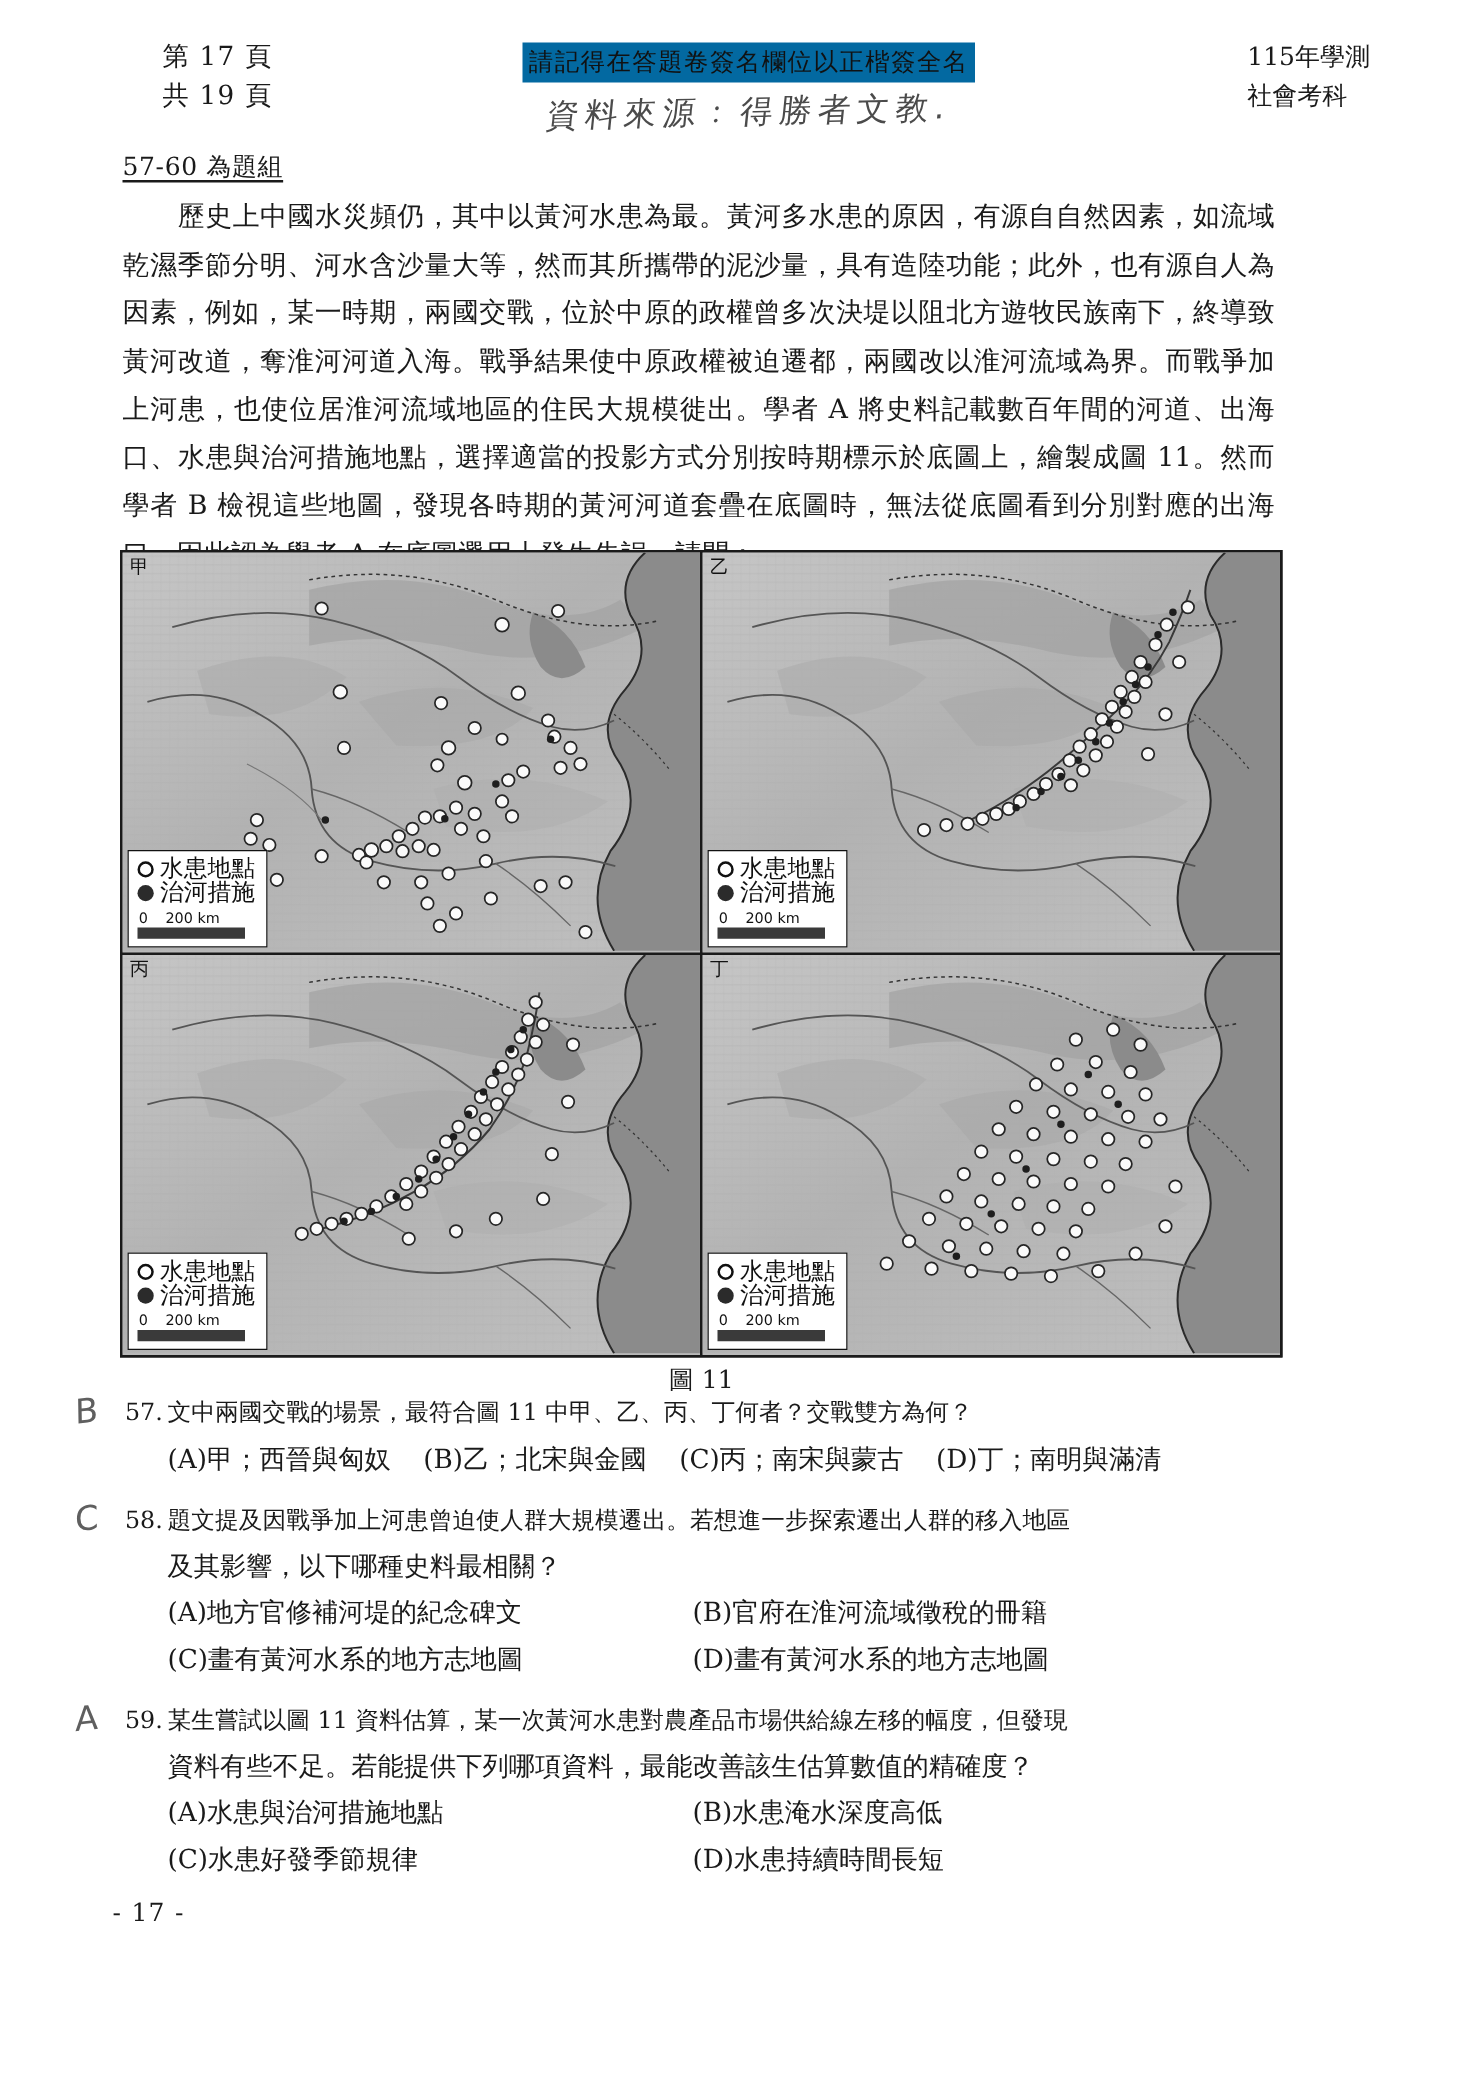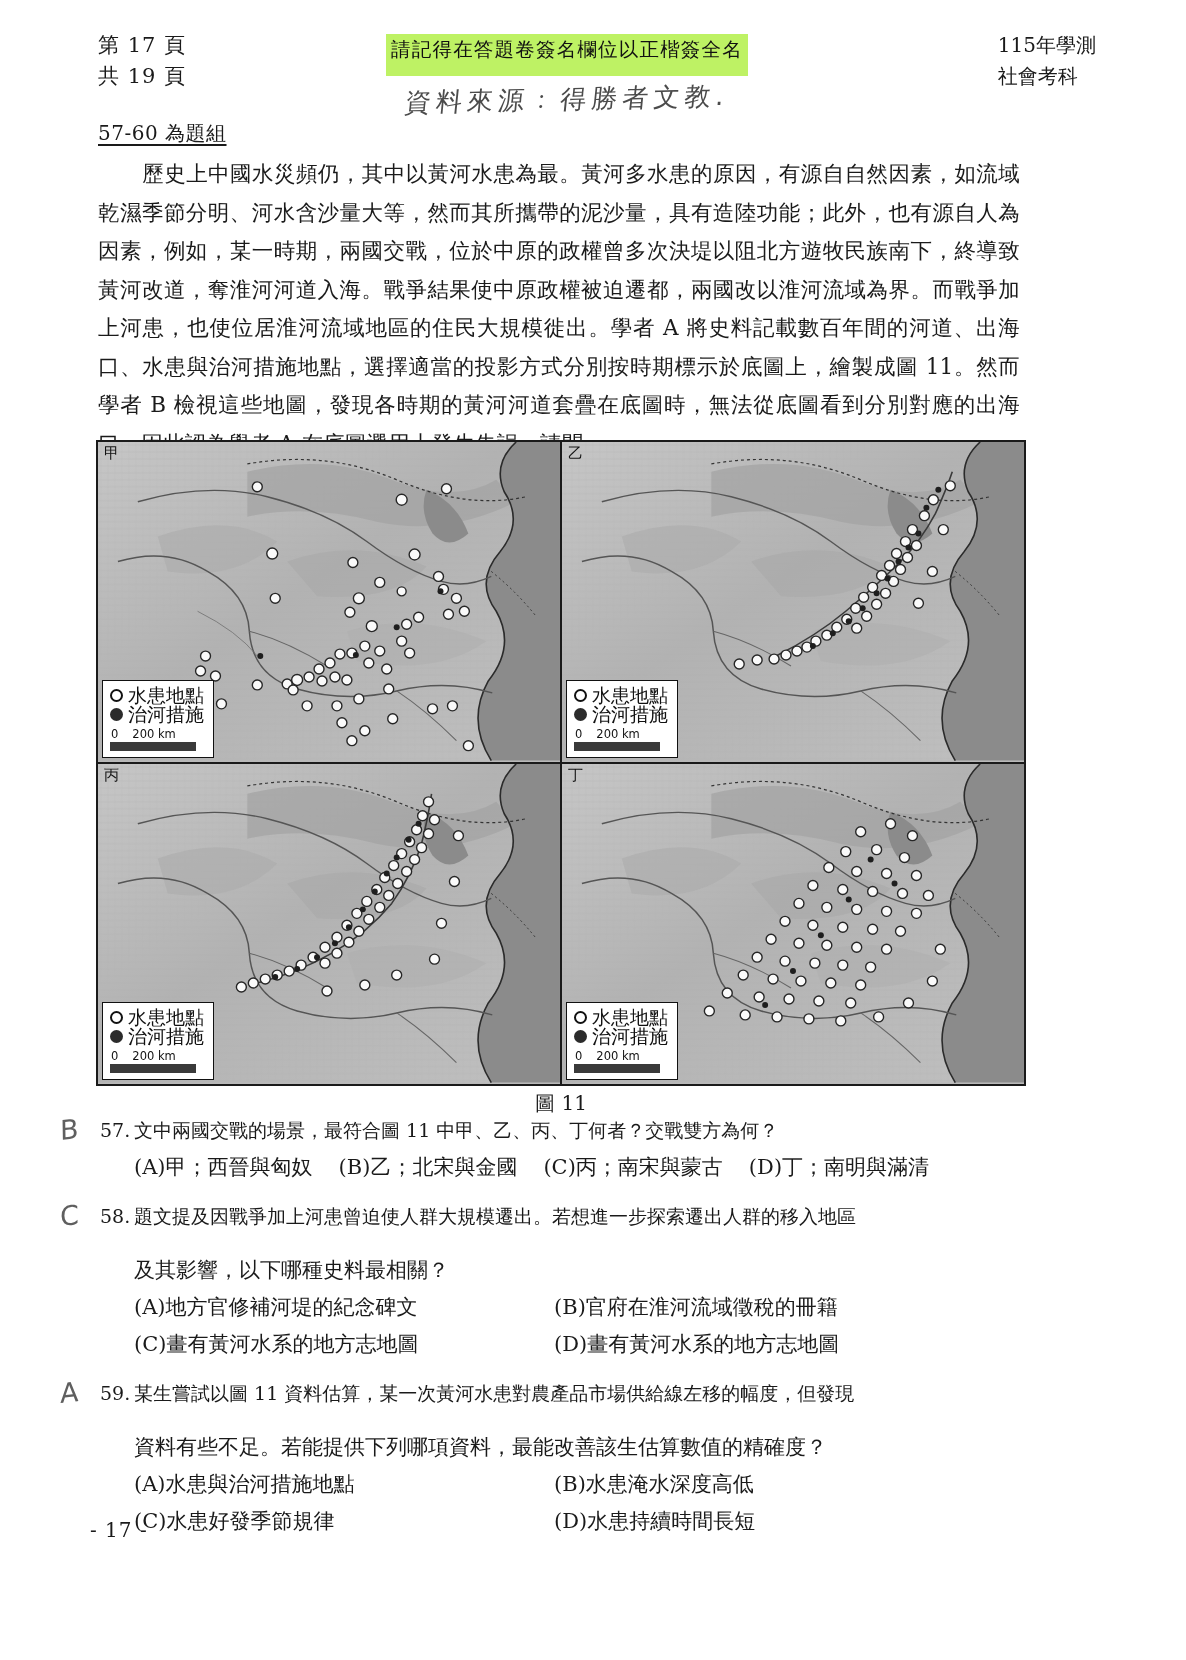--- a/index.html
+++ b/index.html
@@ -9,32 +9,32 @@
     background:#ffffff;
     font-family:"DejaVu Serif","Liberation Serif",serif;
     color:#1a1a1a;
     position:relative;
     overflow:hidden;
   }
 
   .page { position:relative; width:1186px; height:1660px; padding:0; }
 
   
-  .header { position:relative; height:98px; }
+  .header { position:relative; height:98px;margin-left:32px; }
   .hdr-left {
     position:absolute; left:98px; top:30px;
     font-size:21px; line-height:31px; letter-spacing:1px;
     white-space:nowrap;
   }
   .hdr-left div { white-space:pre; }
   .hdr-center { position:absolute; left:352px; top:34px; width:430px; text-align:center; }
   .stamp {
     display:inline-block;
-    background:#bef264;
-    padding:2px 5px 13px 5px;
+    background:#0369a1;
+    padding:2px 5px 3px 5px;
     font-size:19.5px;
     letter-spacing:1.2px;
     font-family:Liberation Serif, serif;
     color:#111;
     white-space:nowrap;
   }
   .handwrite {
     margin-top:6px;
     font-size:26px;
     letter-spacing:5px;
@@ -126,21 +126,21 @@
   .opts-inline {
     margin-left:134px; width:900px;
     font-size:21px; line-height:37px;
     display:flex; gap:26px; white-space:nowrap;
   }
   .opts-grid {
     margin-left:134px; width:880px;
     display:grid; grid-template-columns:420px 420px;
     font-size:21px; line-height:37px;
   }
-  .cont-line { margin-left:134px; width:900px; font-size:21px; line-height:37px;margin-top:17px; }
+  .cont-line { margin-left:134px; width:900px; font-size:21px; line-height:37px; }
 
   .footer {
     position:absolute; left:90px; top:1518px;
     font-size:20px; letter-spacing:1px;
   }
 </style>
 </head>
 <body>
 
 <div class="page">

